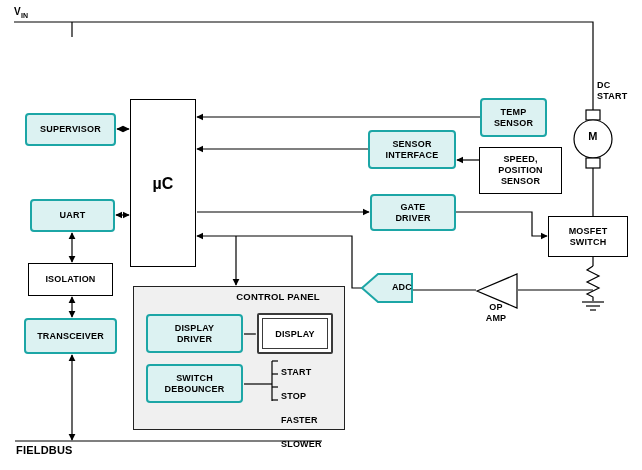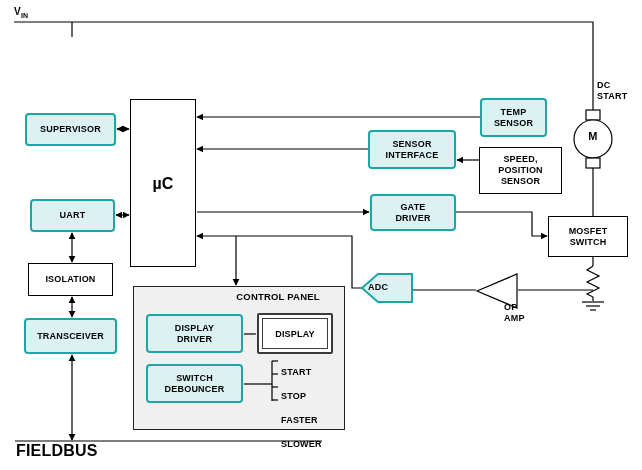--- a/index.html
+++ b/index.html
@@ -30,24 +30,24 @@
   }
   .panel-bg{
     position:absolute;left:133px;top:286px;width:212px;height:144px;z-index:0;
     background:var(--panel-fill);border:1px solid #222;box-sizing:border-box;
   }
   .panel-title{left:133px;top:291px;width:212px;text-align:center;font-size:9.5px;padding-left:39px;}
   .vin-label{left:14px;top:6px;font-size:10px;}
   .vin-label sub{font-size:7px;}
   .uc-label{font-size:16px;}
   .motor-m{left:575px;top:131px;width:36px;text-align:center;font-size:11px;}
-  .adc-lbl{left:368px;top:282px;width:44px;text-align:left;}
-  .opamp-lbl{left:504px;top:302px;width:56px;}
+  .adc-lbl{left:368px;top:282px;width:44px;text-align:right;}
+  .opamp-lbl{left:468px;top:302px;width:56px;text-align:center;}
   .dcmotor-lbl{left:597px;top:80px;}
-  .fieldbus-lbl{left:16px;top:445px;font-size:16px;}
+  .fieldbus-lbl{left:16px;top:445px;font-size:11px;}
   .display-outer{
     position:absolute;left:257px;top:313px;width:76px;height:41px;z-index:2;
     box-sizing:border-box;border:2px solid #3a3a3a;background:#fff;padding:3px;
     display:flex;border-radius:2px;
   }
   .display-inner{
     flex:1;border:1.5px solid #3a3a3a;display:flex;align-items:center;justify-content:center;
     font-weight:700;font-size:9px;letter-spacing:.2px;
   }
   .btn-col{left:281px;top:355px;width:70px;}

